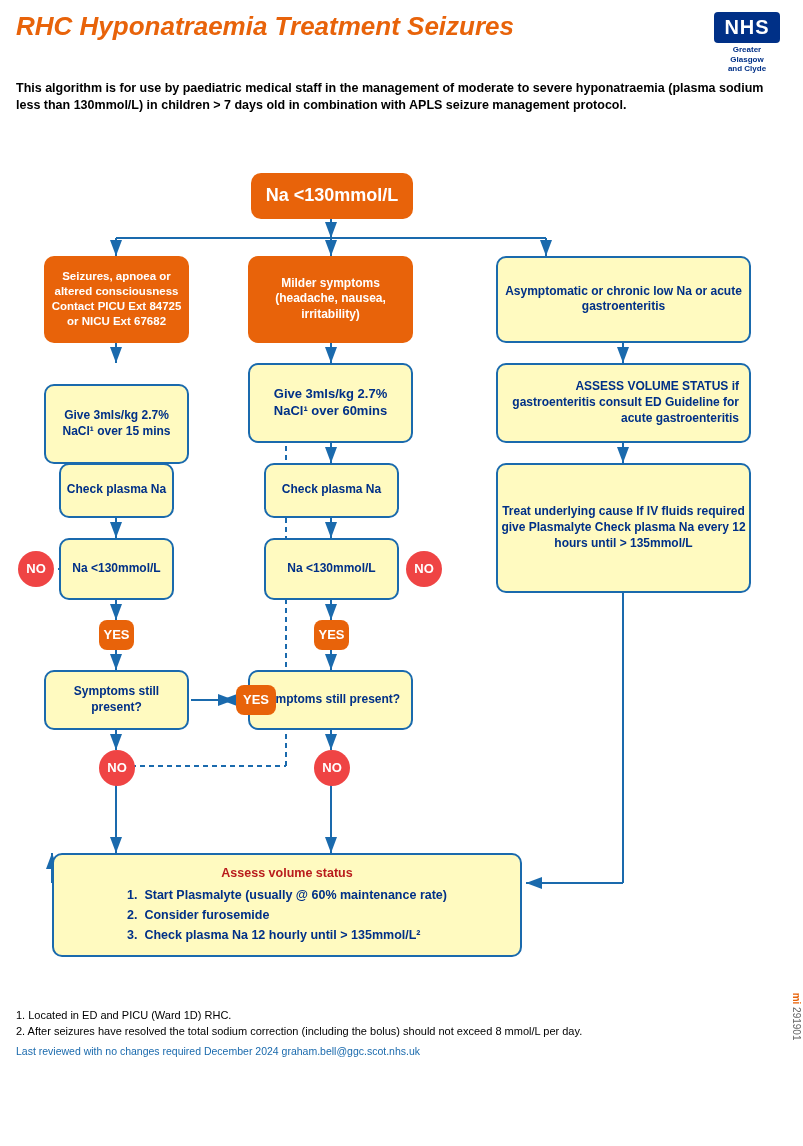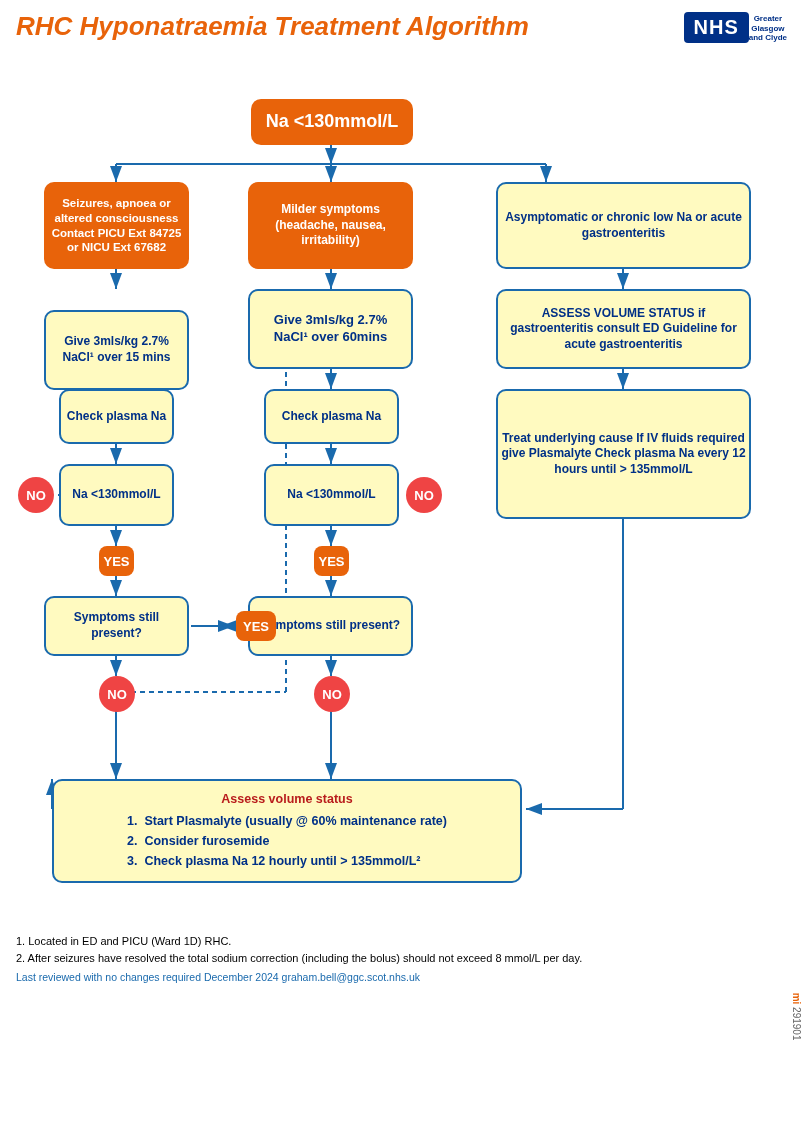--- a/index.html
+++ b/index.html
@@ -26,21 +26,21 @@
     }
     .title {
       color: #e8630a;
       font-size: 26px;
       font-weight: 900;
       font-style: italic;
       line-height: 1.1;
     }
     .nhs-logo {
       display: flex;
-      flex-direction: row;
+      flex-direction: column;
       align-items: center;
       min-width: 80px;
     }
     .nhs-badge {
       background: #003087;
       color: white;
       font-size: 20px;
       font-weight: 900;
       padding: 4px 10px;
       border-radius: 4px;
@@ -137,27 +137,28 @@
       transform-origin: right center;
       white-space: nowrap;
     }
   </style>
 </head>
 <body>
 
 <div class="page">
 
   <div class="header">
-    <div class="title">RHC Hyponatraemia Treatment Algorithm</div>
+    <div class="title">RHC Hyponatraemia Treatment Seizures</div>
     <div class="nhs-logo">
       <div class="nhs-badge">NHS</div>
       <div class="nhs-sub">Greater<br>Glasgow<br>and Clyde</div>
     </div>
   </div>
 
+  <div class="description">This algorithm is for use by paediatric medical staff in the management of moderate to severe hyponatraemia (plasma sodium less than 130mmol/L) in children &gt; 7 days old in combination with APLS seizure management protocol.</div>
 
   <div class="flowchart" style="height: 860px; position: relative;">
 
     <svg class="arrows-svg" width="770" height="860" style="position:absolute;top:0;left:0;pointer-events:none;">
       <defs>
         <marker id="arrowhead" markerWidth="8" markerHeight="6" refX="8" refY="3" orient="auto">
           <polygon points="0 0, 8 3, 0 6" fill="#1a6aad"></polygon>
         </marker>
         <marker id="arrowhead-orange" markerWidth="8" markerHeight="6" refX="8" refY="3" orient="auto">
           <polygon points="0 0, 8 3, 0 6" fill="#e8630a"></polygon>
@@ -248,21 +249,21 @@
     </div>
 
     <div class="box box-yellow" style="left:28px; top:240px; width:145px; height:80px; display:flex; align-items:center; justify-content:center; padding:6px; font-size:12px;margin-top:21px;">
       <span>Give 3mls/kg 2.7% NaCl¹ over 15 mins</span>
     </div>
 
     <div class="box box-yellow" style="left:232px; top:240px; width:165px; height:80px; display:flex; align-items:center; justify-content:center; padding:6px; font-size:13px;">
       <span>Give 3mls/kg 2.7% NaCl¹ over 60mins</span>
     </div>
 
-    <div class="box box-yellow" style="left:480px; top:240px; width:255px; height:80px; display:flex; align-items:center; justify-content:center; padding:4px; font-size:12px;">
+    <div class="box box-yellow" style="left:480px; top:240px; width:255px; height:80px; display:flex; align-items:center; justify-content:center; padding:10px; font-size:12px;text-align:right;">
       <span>ASSESS VOLUME STATUS if gastroenteritis consult ED Guideline for acute gastroenteritis</span>
     </div>
 
     <div class="box box-yellow" style="left:43px; top:340px; width:115px; height:55px; display:flex; align-items:center; justify-content:center; padding:4px; font-size:12px;">
       <span>Check plasma Na</span>
     </div>
 
     <div class="box box-yellow" style="left:248px; top:340px; width:135px; height:55px; display:flex; align-items:center; justify-content:center; padding:4px; font-size:12px;">
       <span>Check plasma Na</span>
     </div>

